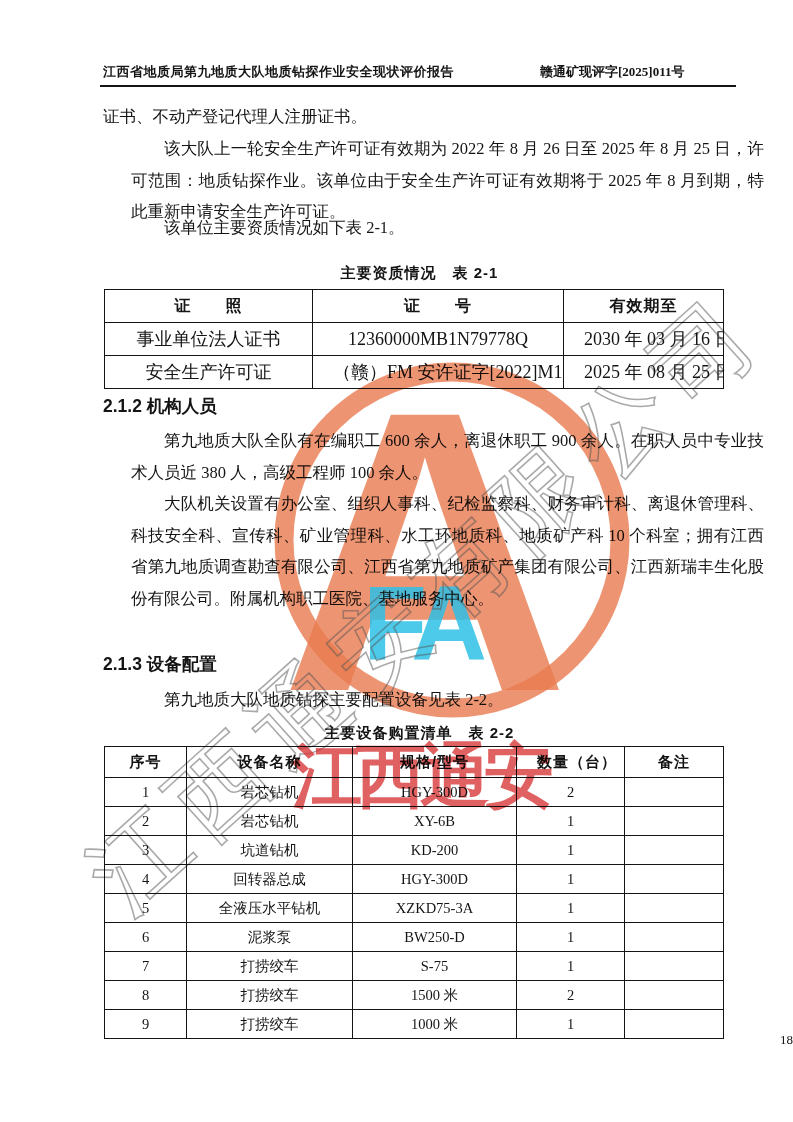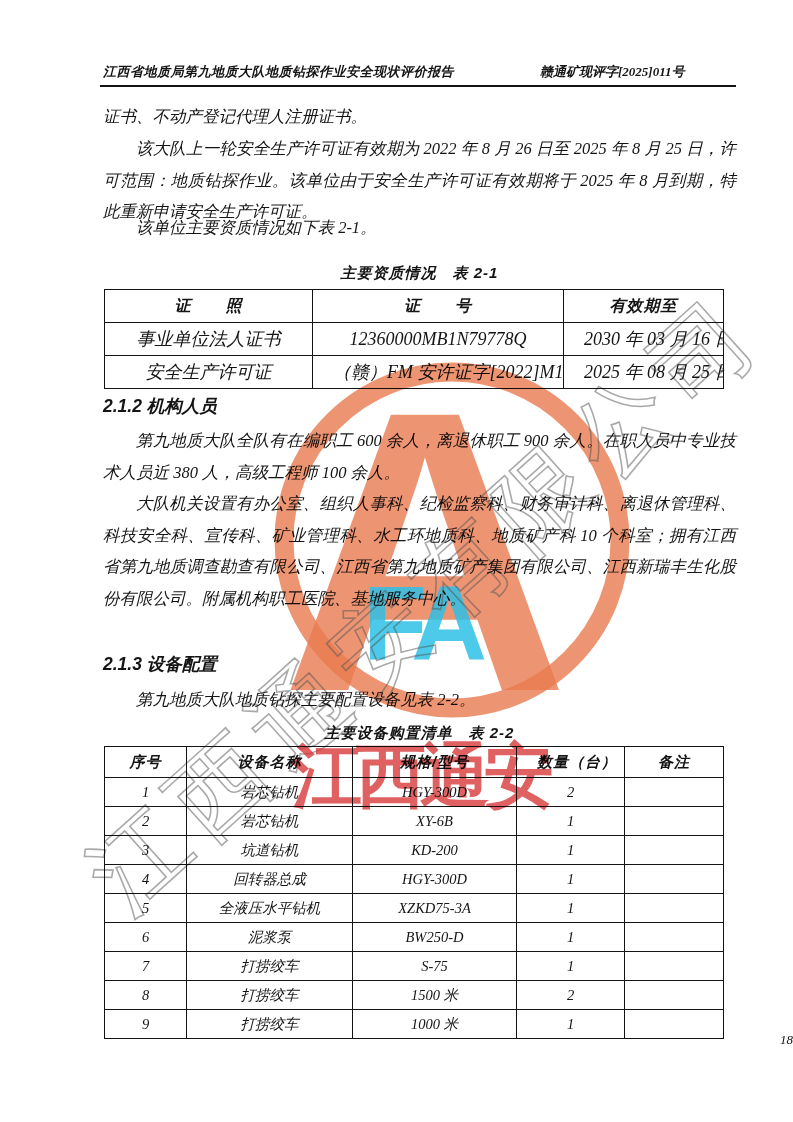--- a/index.html
+++ b/index.html
@@ -1,31 +1,31 @@
 <!DOCTYPE html>
 <html><head>
 <meta charset="utf-8">
 <style>
   html,body{margin:0;padding:0;background:#e8e8e8;}
   .page{
     position:relative;width:793px;height:1122px;margin:0 auto;
     background:#ffffff;overflow:hidden;color:#141414;
     font-family:"Liberation Serif",serif;
   }
-  .abs{position:absolute;font-style:italic;}
+  .abs{position:absolute;}
   
   .doc-header-left{left:103px;top:63px;font-size:13px;font-weight:bold;letter-spacing:.5px;}
   .doc-header-right{left:540px;top:63px;width:196px;font-size:13px;font-weight:bold;text-align:left;}
   .header-rule{left:100px;top:85px;width:636px;height:2px;background:#141414;}
   
   .body-text{
     left:103px;width:633px;font-size:16.5px;line-height:31.5px;
     text-align:justify;margin:0;
   }
-  .indent{text-indent:2em;}
+  .indent{text-indent:2em;margin-left:28px;}
   .sec-heading{left:103px;font-size:17.5px;font-weight:bold;font-family:"Liberation Sans",sans-serif;}
   .tbl-title{left:103px;width:633px;text-align:center;font-size:15px;font-weight:bold;
     font-family:"Liberation Sans",sans-serif;letter-spacing:1px;}
   
   table.doc{border-collapse:collapse;table-layout:fixed;background:transparent;}
   table.doc th,table.doc td{
     border:1.5px solid #141414;text-align:center;vertical-align:middle;
     padding:0 20px;overflow:hidden;white-space:nowrap;
   }
   table.doc th{font-family:"Liberation Sans",sans-serif;font-size:16px;font-weight:bold;letter-spacing:1px;}

